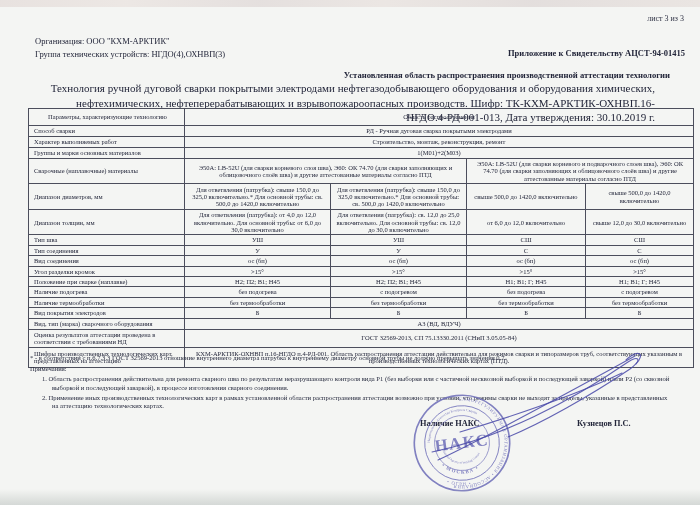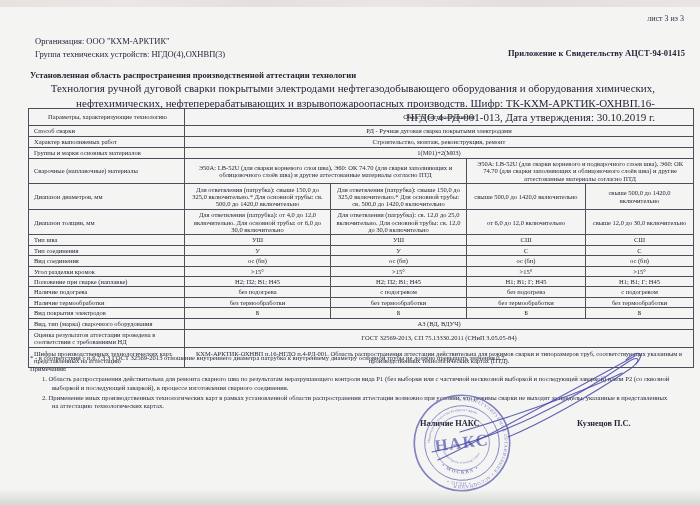--- a/index.html
+++ b/index.html
@@ -16,21 +16,21 @@
     opacity:.55;
   }
   .scan-bottom {
     position:absolute; left:0; bottom:0; width:700px; height:16px;
     background:linear-gradient(180deg, rgba(210,214,211,0) 0%, rgba(203,208,205,.55) 70%, rgba(196,201,199,.65) 100%);
   }
   .sheet-num { position:absolute; top:14px; right:16px; font-size:8px; color:#2c2f42;margin-left:32px; }
   .org-line  { position:absolute; top:36px; left:35px; font-size:8.5px; }
   .grp-line  { position:absolute; top:49px; left:35px; font-size:8.5px; }
   .annex     { position:absolute; top:48px; right:15px; font-size:8.5px; font-weight:bold; }
-  .doc-title { position:absolute; top:70px; left:30px; width:640px; text-align:left; font-size:8.6px; font-weight:bold; }
+  .doc-title { position:absolute; top:70px; left:30px; width:640px; text-align:right; font-size:8.6px; font-weight:bold; }
   .doc-sub   { position:absolute; top:81px; left:45px; width:610px; text-align:right; font-size:11px; line-height:1.32; }
 
   table.spec {
     position:absolute; left:28px; top:108px;
     width:645px; border-collapse:collapse; table-layout:fixed;
     font-size:6.5px; line-height:1.14; color:#23263a;
   }
   table.spec td { border:1px solid #4c4e5c; text-align:center; vertical-align:middle; padding:1px 3px; }
   table.spec td.lbl { text-align:left; padding-left:5px; }
   table.spec td.hdr { text-align:center; }

